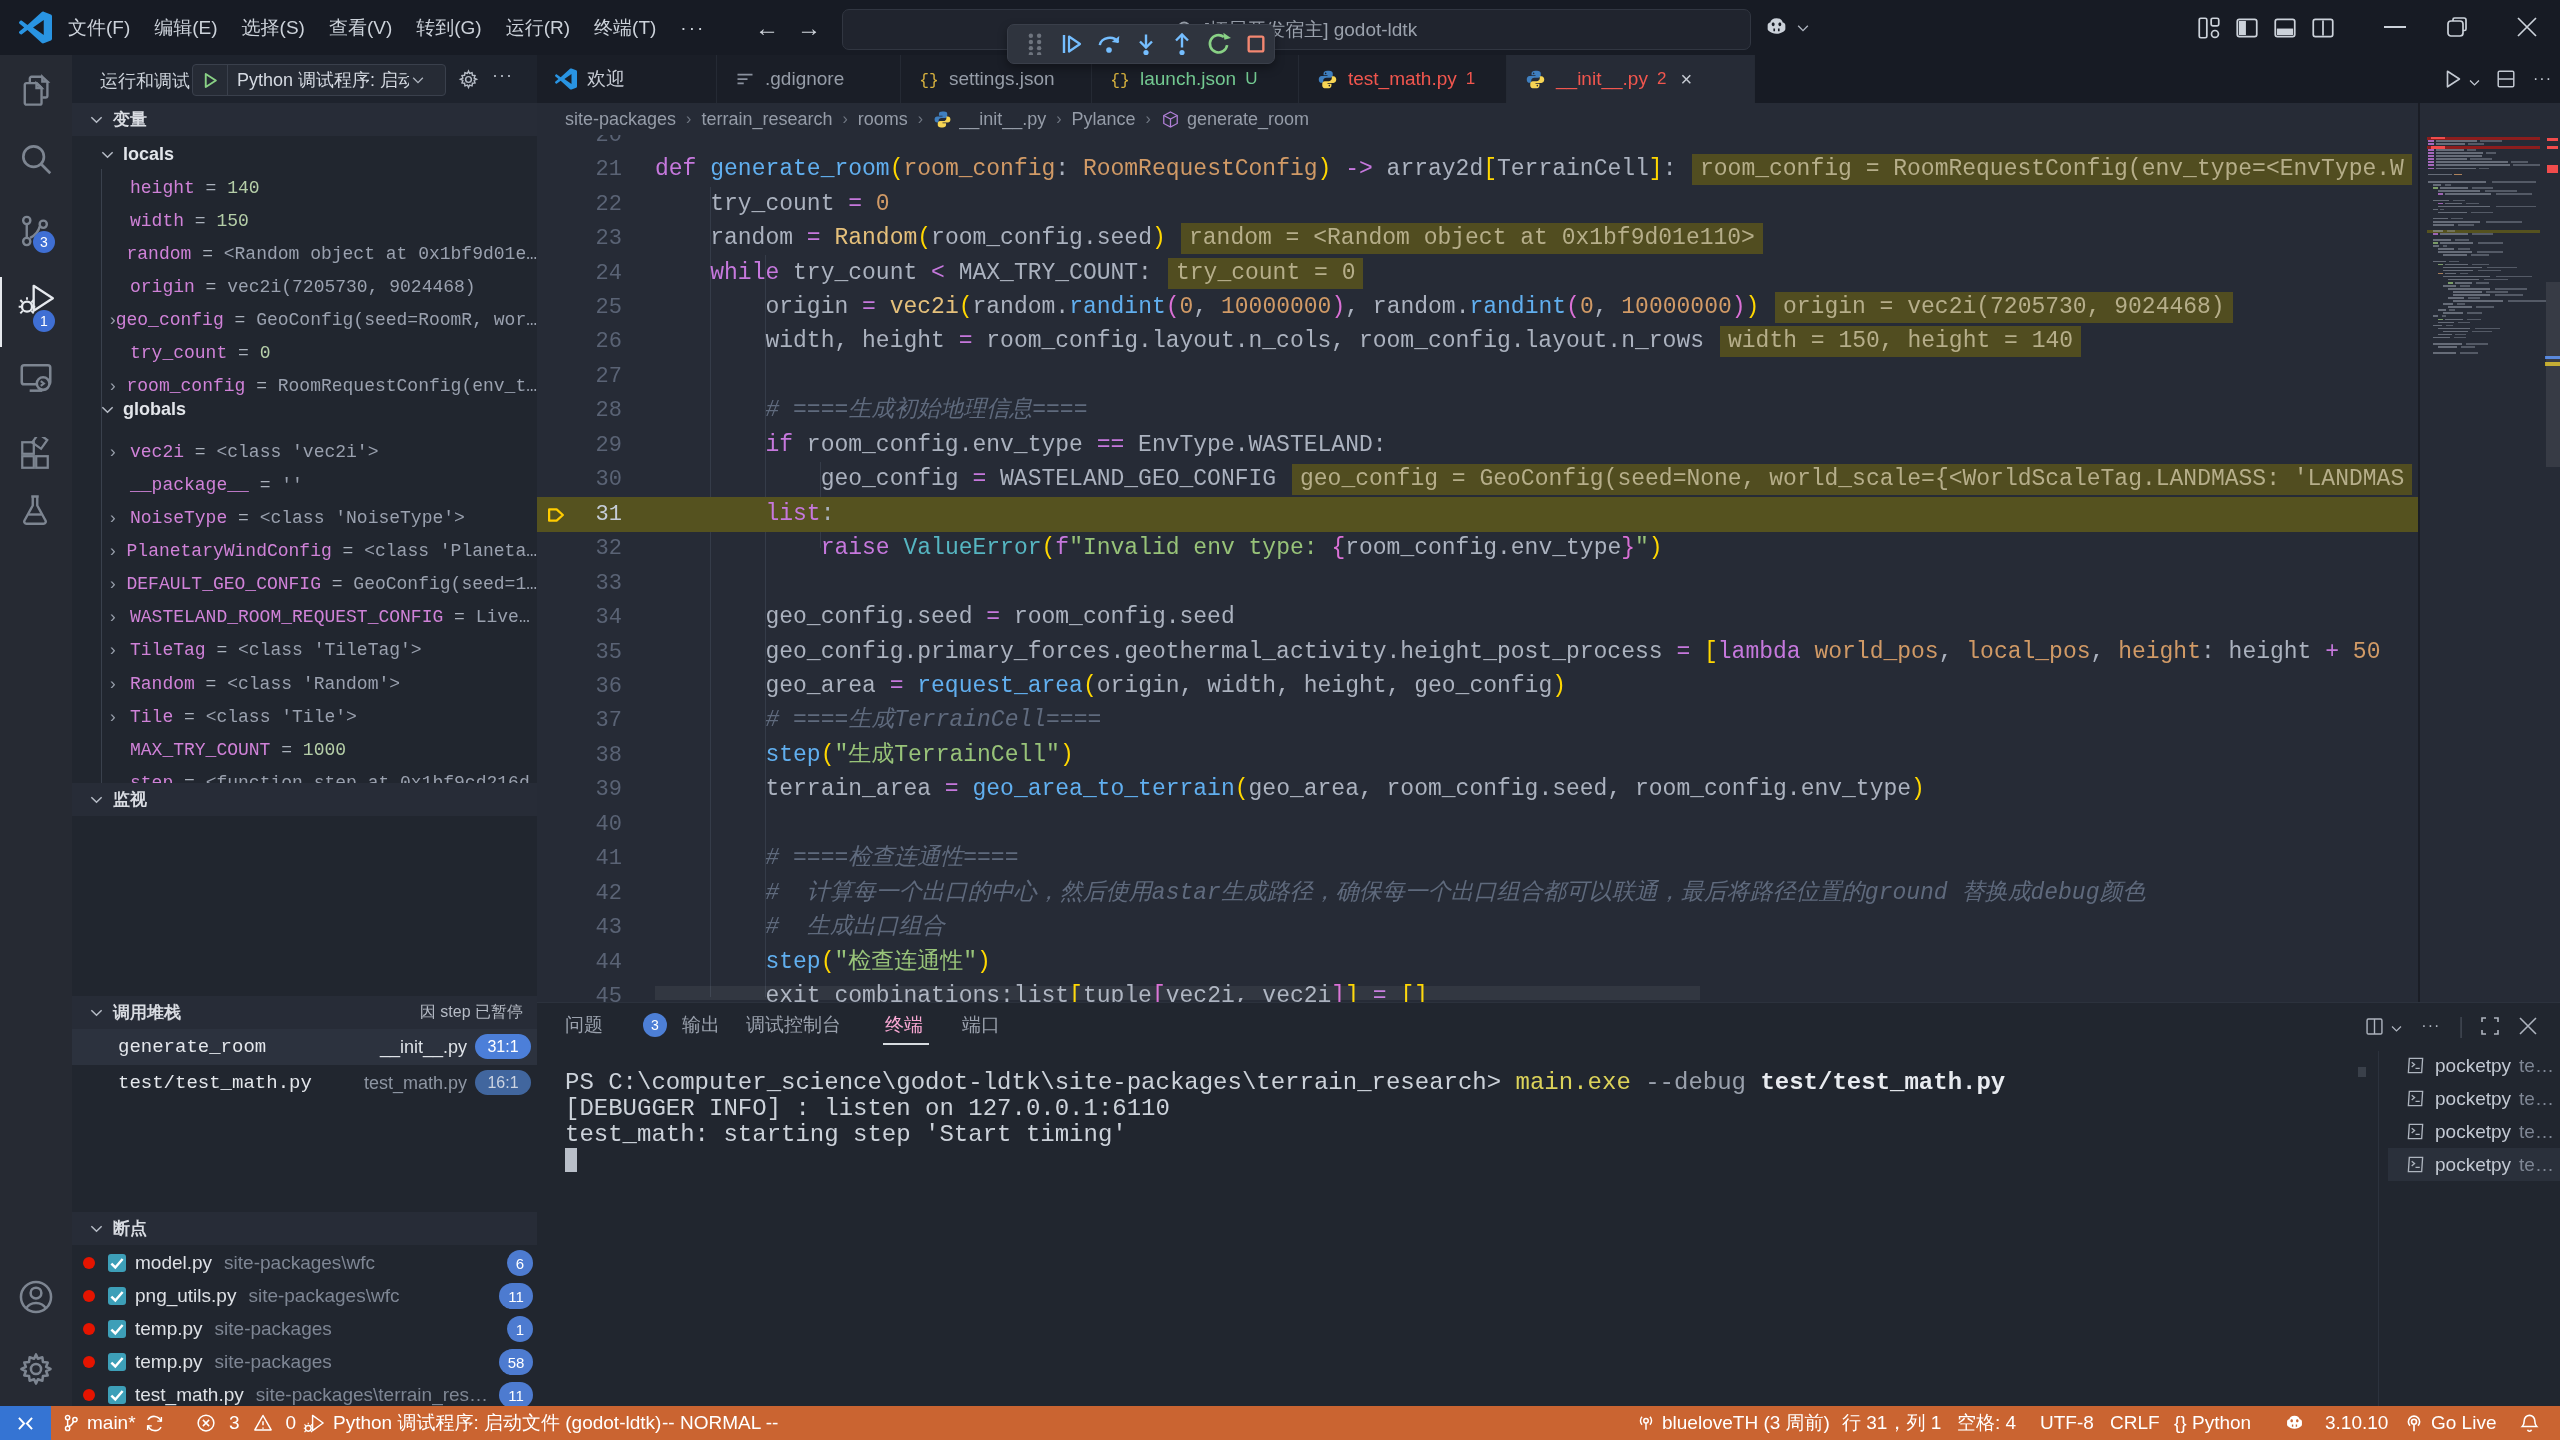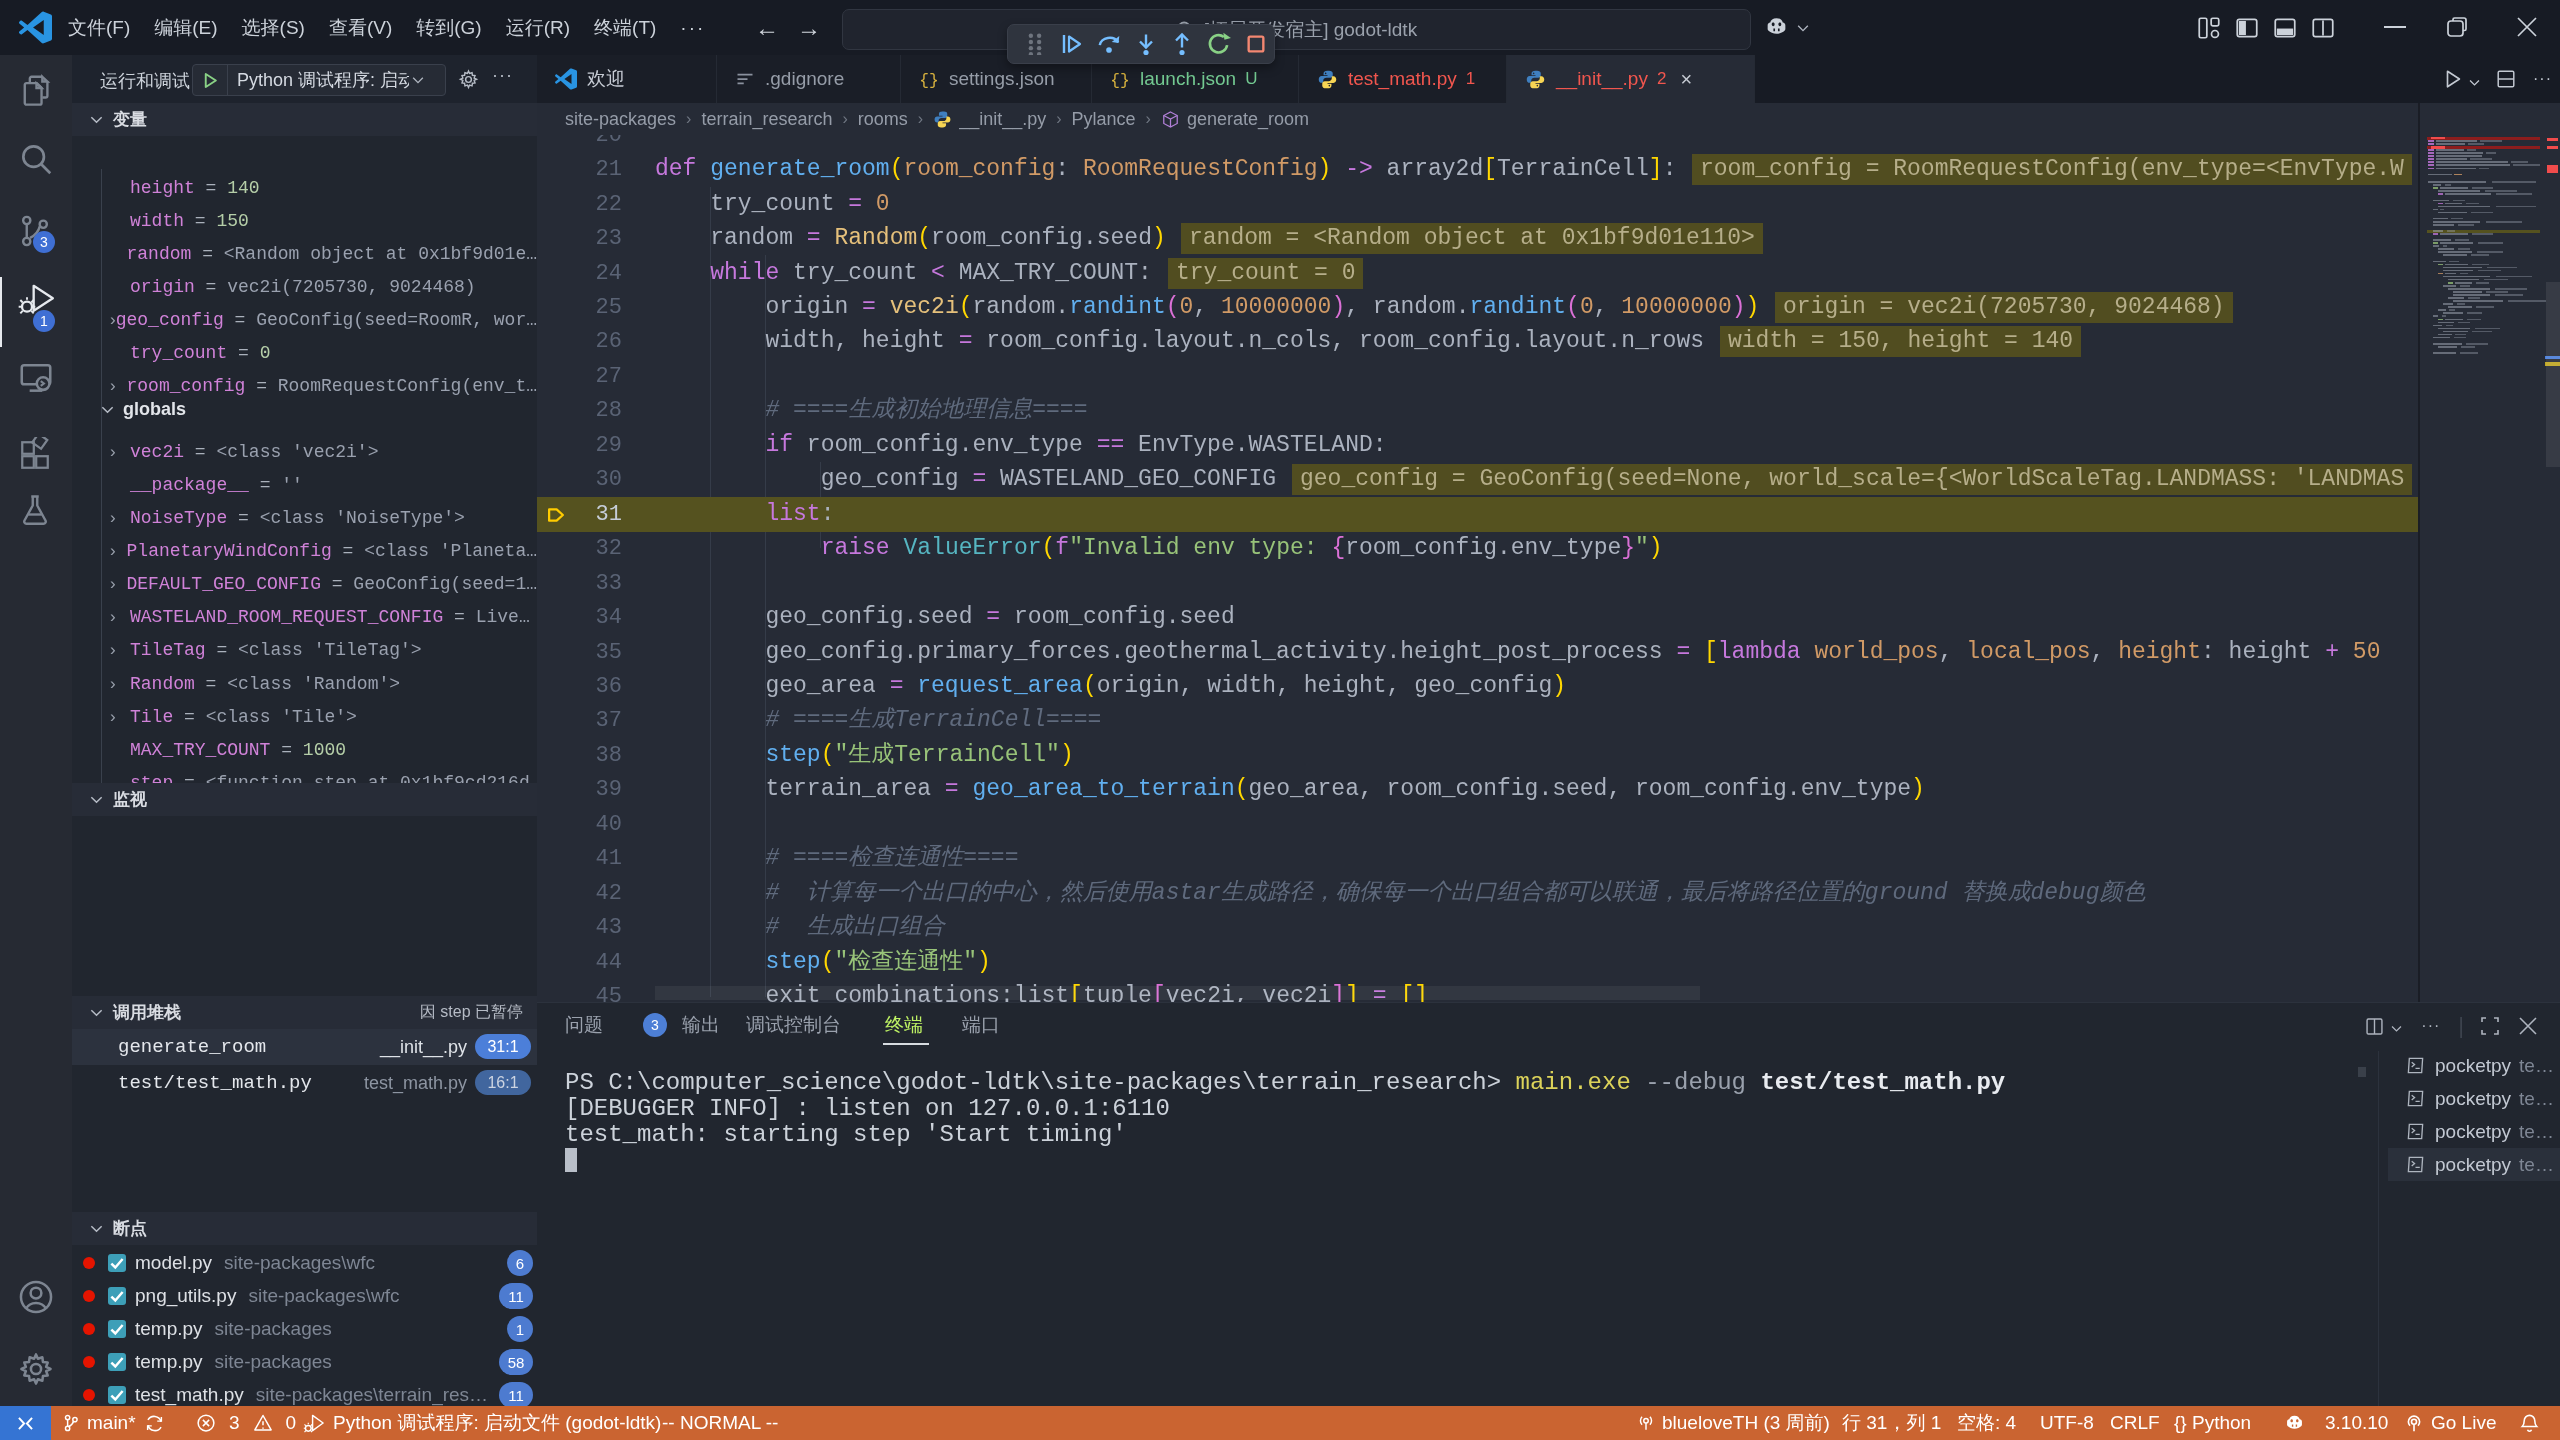--- a/index.html
+++ b/index.html
@@ -68,21 +68,21 @@
 .b1{color:#ffd700}.b2{color:#da70d6}.cy{color:#56b6c2}
 .iguide{position:absolute;width:1px;background:#353c49}
 #minimap{position:absolute;left:1883px;top:80px;width:125px;height:867px;background:#262b36}
 #minimap i{position:absolute;display:block}
 #ruler{position:absolute;left:2008px;top:80px;width:15px;height:867px}
 #vthumb{position:absolute;left:2009px;top:227px;width:14px;height:185px;background:rgba(255,255,255,.08)}
 #hthumb{position:absolute;left:118px;top:931px;width:1045px;height:14px;background:rgba(255,255,255,.06)}
 
 #panel{position:absolute;left:537px;top:1002px;width:2023px;height:404px;background:#21262f;border-top:1px solid #2c323d}
 .ptab{font-size:19px;color:#9aa1ad;position:absolute;top:0;height:44px;display:flex;align-items:center}
-.ptab.active{color:#bef264}
+.ptab.active{color:#f9a8d4}
 .pbadge{position:absolute;width:24px;height:24px;border-radius:12px;background:#4d7fd6;color:#fff;font-size:14px;display:flex;align-items:center;justify-content:center}
 #term{position:absolute;left:28px;top:67px;font-family:"Liberation Mono",monospace;font-size:24px;line-height:26px;color:#ccd2da;white-space:pre}
 #termlist{position:absolute;left:1841px;top:46px;width:182px;height:358px}
 .trow{position:absolute;left:10px;width:182px;height:33px;display:flex;align-items:center;color:#c2c8d2;font-size:19px}
 .trow svg{margin:0 10px 0 18px}
 .trow .dim{color:#7e8694;margin-left:8px}
 #panelactions{position:absolute;right:22px;top:10px;display:flex;align-items:center;color:#aeb4bf}
 
 #statusbar{position:absolute;left:0;top:1406px;width:2560px;height:34px;background:#ca6431;color:#fff;font-size:19px}
 #remote{position:absolute;left:0;top:0;width:51px;height:34px;background:#3574d3;display:flex;align-items:center;justify-content:center}
@@ -240,20 +240,23 @@
       </svg>
       <span style="position:absolute;left:420px;top:10px;color:#b6bcc6;letter-spacing:1px">···</span>
     </div>
     <div class="sechead" style="top:48px"><span class="tw">
         <svg width="15" height="15" viewBox="0 0 16 16" fill="none" stroke="currentColor" stroke-width="1.6">
           <path d="M2.5 5.5 8 11 13.5 5.5"></path>
         </svg>
       </span>变量</div>
     <div class="secbody" style="top:81px;height:647px;overflow:hidden">
       <div style="position:absolute;left:29px;top:33px;width:1px;height:614px;background:#3a414d"></div>
+      <div class="vrow" style="top:2.0px"><span class="tw"><svg width="15" height="15" viewBox="0 0 16 16" fill="none" stroke="currentColor" stroke-width="1.6">
+            <path d="M2.5 5.5 8 11 13.5 5.5"></path>
+          </svg></span><b class="scope">locals</b></div>
       <div class="vrow" style="top:35.1px"><span class="tw2"> </span><span class="vn">height</span><span class="veq"> = </span><span class="vg">140</span></div>
       <div class="vrow" style="top:68.1px"><span class="tw2"> </span><span class="vn">width</span><span class="veq"> = </span><span class="vg">150</span></div>
       <div class="vrow" style="top:101.2px"><span class="tw2"> </span><span class="vn">random</span><span class="veq"> = </span><span class="vv">&lt;Random object at 0x1bf9d01e…</span></div>
       <div class="vrow" style="top:134.2px"><span class="tw2"> </span><span class="vn">origin</span><span class="veq"> = </span><span class="vv">vec2i(7205730, 9024468)</span></div>
       <div class="vrow" style="top:167.3px"><span class="tw2">›</span><span class="vn">geo_config</span><span class="veq"> = </span><span class="vv">GeoConfig(seed=RoomR, wor…</span></div>
       <div class="vrow" style="top:200.4px"><span class="tw2"> </span><span class="vn">try_count</span><span class="veq"> = </span><span class="vg">0</span></div>
       <div class="vrow" style="top:233.4px"><span class="tw2">›</span><span class="vn">room_config</span><span class="veq"> = </span><span class="vv">RoomRequestConfig(env_t…</span></div>
       <div class="vrow" style="top:257px"><span class="tw"><svg width="15" height="15" viewBox="0 0 16 16" fill="none" stroke="currentColor" stroke-width="1.6">
             <path d="M2.5 5.5 8 11 13.5 5.5"></path>
           </svg></span><b class="scope">globals</b></div>

